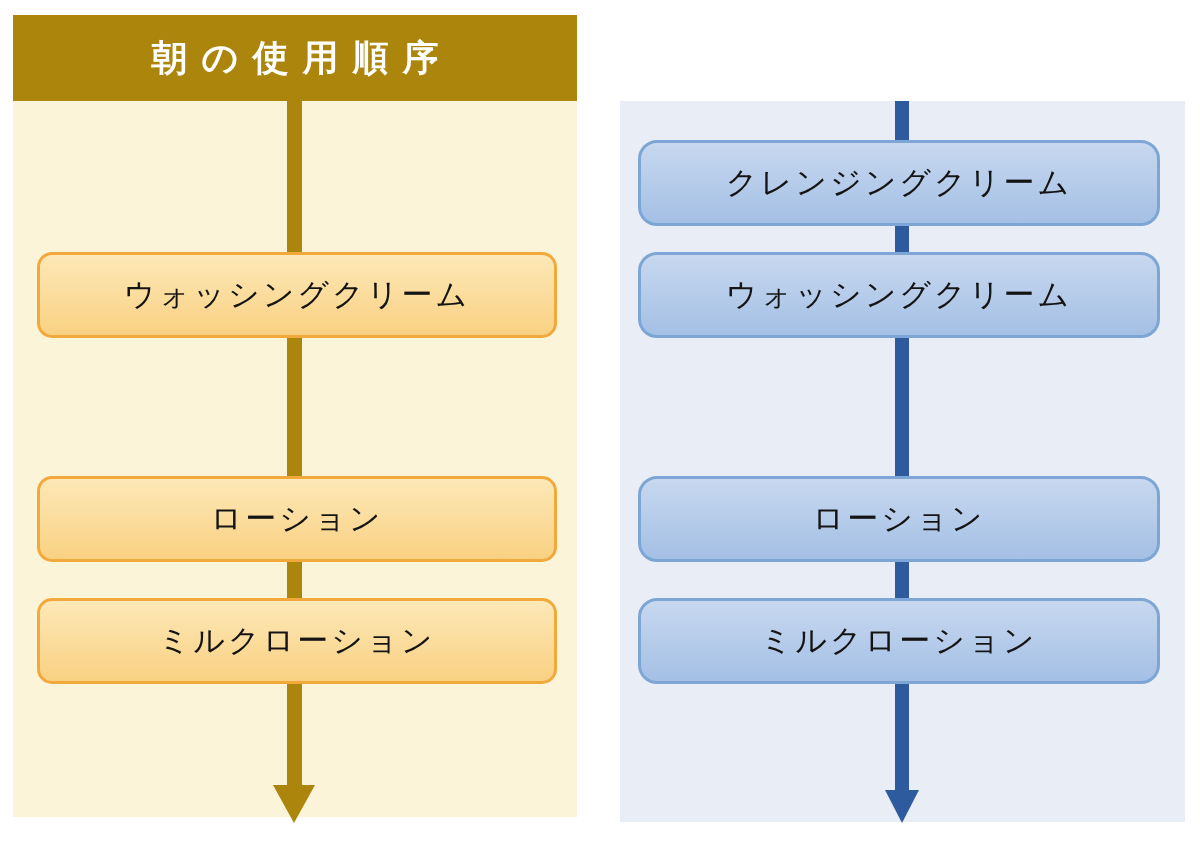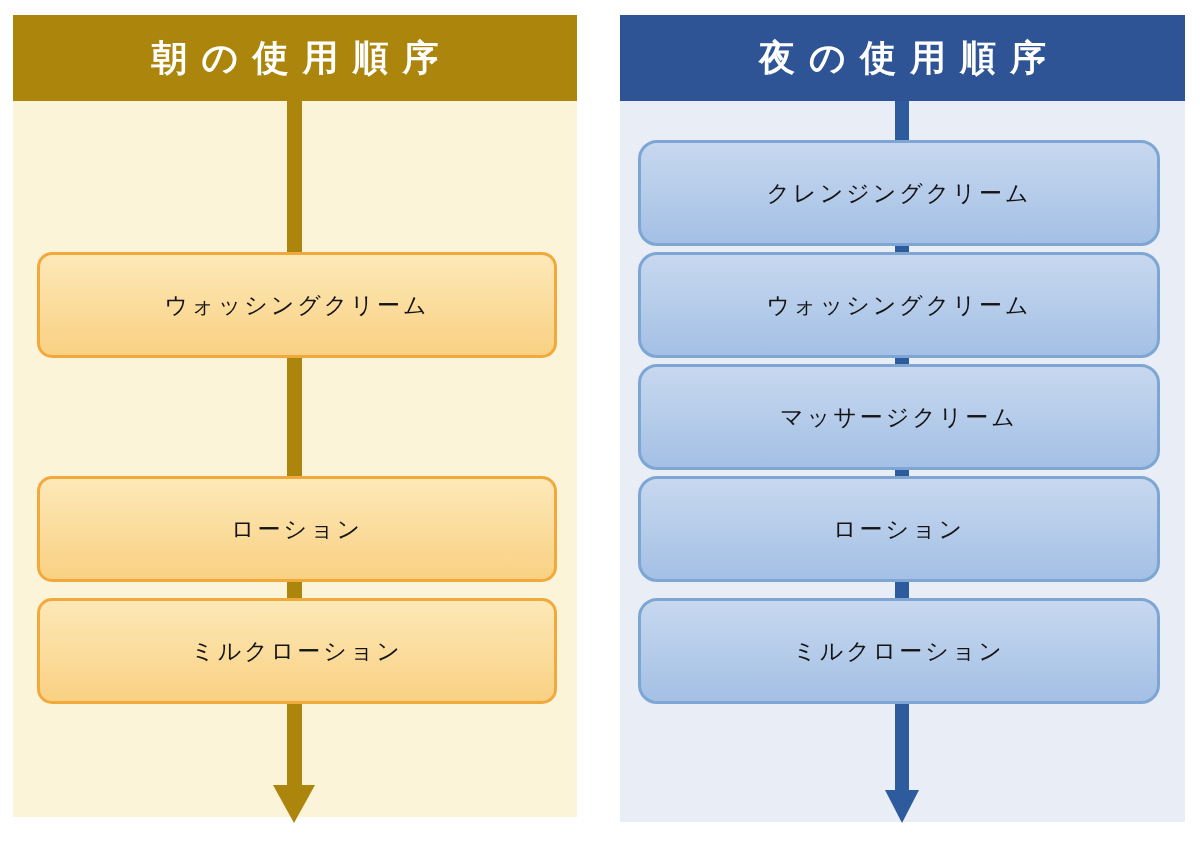--- a/index.html
+++ b/index.html
@@ -12,23 +12,23 @@
   .panel-header{
     position:absolute;left:0;top:0;width:100%;height:86px;
     display:flex;align-items:center;justify-content:center;
     color:#ffffff;font-size:36px;font-weight:bold;
     letter-spacing:14px;text-indent:14px;white-space:nowrap;
   }
   .panel-body{position:absolute;left:0;top:86px;width:100%;}
   .flow-line{position:absolute;z-index:1;}
   .arrowhead{position:absolute;z-index:1;width:0;height:0;}
   .flow-box{
-    position:absolute;z-index:2;height:106px;box-sizing:border-box;
+    position:absolute;z-index:2;height:86px;box-sizing:border-box;
     display:flex;align-items:center;justify-content:center;
-    font-size:23px;font-weight:500;letter-spacing:3px;color:#141414;
+    font-size:31px;font-weight:500;letter-spacing:3px;color:#141414;
     white-space:nowrap;
   }
   
   .row1{top:125px}.row2{top:237px}.row3{top:349px}
   .row4{top:461px}.row5{top:583px}.row6{top:685px}
 
   
   #panel-morning{left:13px;width:564px;height:808px;}
   #panel-morning .panel-header{background:var(--gold-header);}
   #panel-morning .panel-body{height:716px;background:var(--gold-body);}
@@ -80,29 +80,25 @@
   </div>
   <div class="flow-box row5">
     <span>ミルクローション</span>
   </div>
 </div>
 
 <div class="panel" id="panel-night">
   <div class="panel-body"></div>
   <div class="flow-line"></div>
   <div class="arrowhead"></div>
-  <div class="panel-header">夜の使用順序</div>
   <div class="flow-box row1">
     <span>クレンジングクリーム</span>
   </div>
   <div class="flow-box row2">
     <span>ウォッシングクリーム</span>
-  </div>
-  <div class="flow-box row3">
-    <span>マッサージクリーム</span>
   </div>
   <div class="flow-box row4">
     <span>ローション</span>
   </div>
   <div class="flow-box row5">
     <span>ミルクローション</span>
   </div>
 </div>
 
 </body></html>

